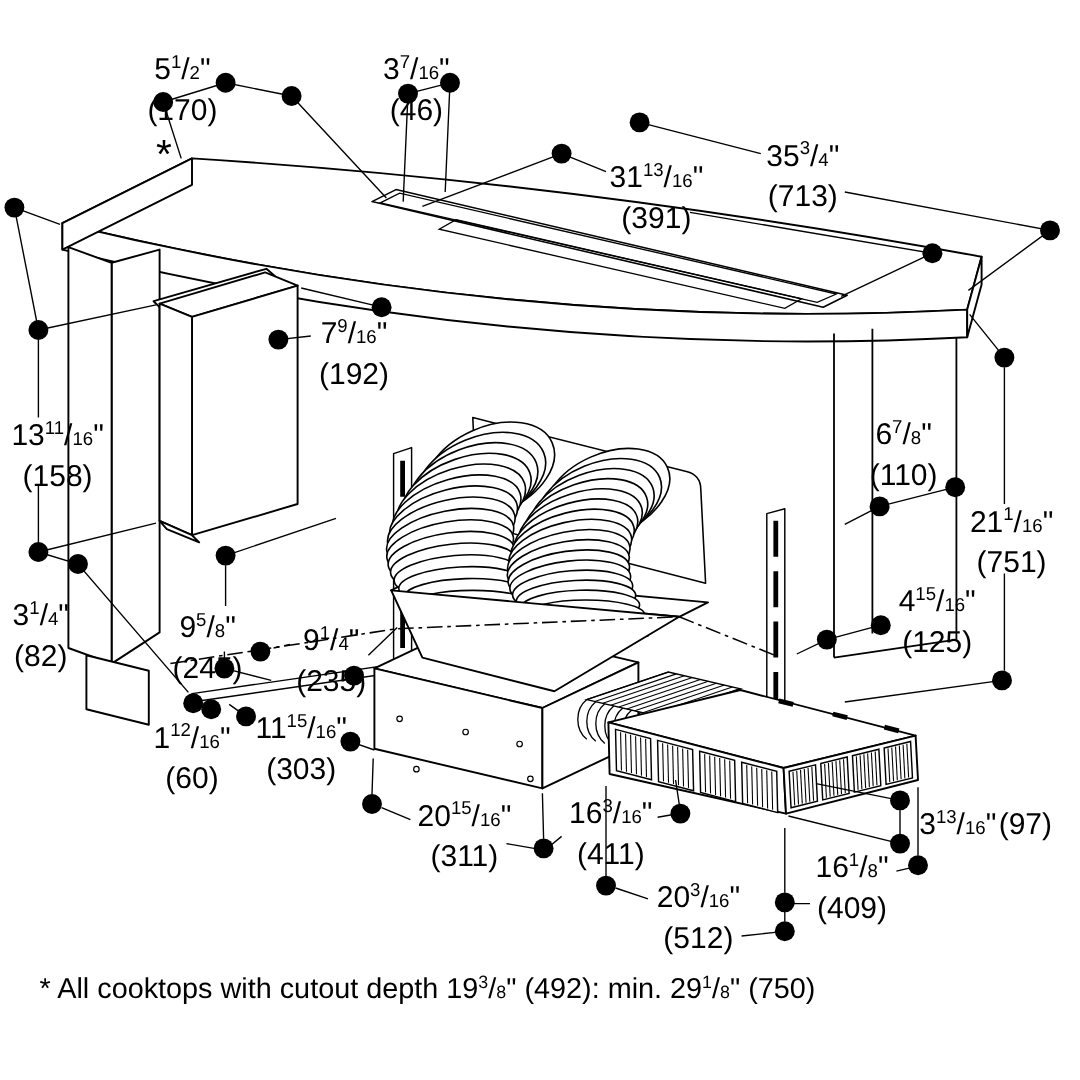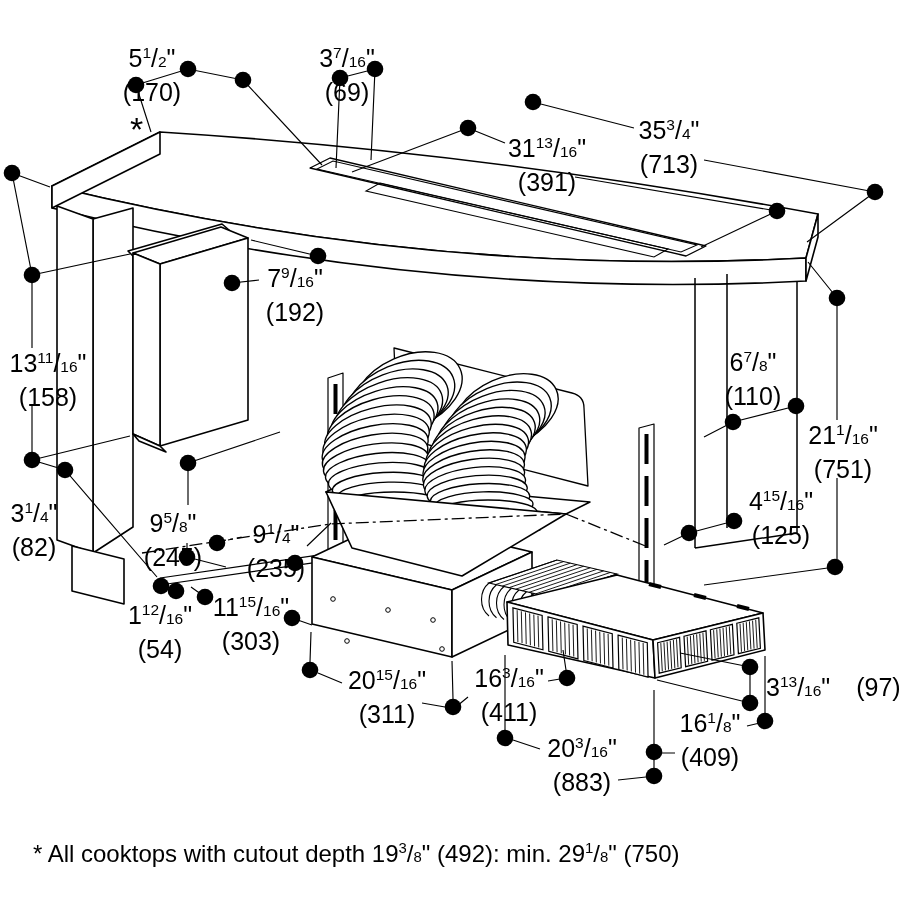--- a/index.html
+++ b/index.html
@@ -18,24 +18,24 @@
   .hatch{stroke:#000;stroke-width:0.9;}
   .corr{fill:none;stroke:#000;stroke-width:1.1;}
   .dot{fill:#000;stroke:none;}
   .scrw{fill:#fff;stroke:#000;stroke-width:1;}
   .tab{stroke:#000;stroke-width:4;}
   .dim{position:absolute;transform:translateX(-50%);text-align:center;
        font-size:25px;line-height:30px;white-space:nowrap;color:#000;}
   .dim>span{display:block;}
   .dim.single{transform:none;text-align:left;}
   .dim.single>span{display:inline;}
-  .dim.single .dmm{margin-left:26px;}
+  .dim.single .dmm{margin-left:2px;}
   sup{font-size:62%;line-height:0;vertical-align:super;}
   .den{font-size:62%;}
-  #footnote{position:absolute;left:33px;top:840px;font-size:24px;white-space:nowrap;}
+  #footnote{position:absolute;left:33px;top:811px;font-size:24px;white-space:nowrap;}
   #star{position:absolute;left:130px;top:110px;font-size:34px;}
 </style>
 </head>
 <body>
 
 <div id="page">
 
 <svg id="art" width="900" height="900" viewBox="0 0 900 900">
 
   <g>
@@ -291,21 +291,21 @@
         <circle cx="654" cy="776" r="8.3" class="dot"></circle>
       </g>
 </svg>
 
 <div class="dim" style="left:152px;top:43px">
       <span class="din">5<sup>1</sup>/<span class="den">2</span>"</span>
       <span class="dmm">(170)</span>
     </div>
 <div class="dim" style="left:347px;top:43px">
       <span class="din">3<sup>7</sup>/<span class="den">16</span>"</span>
-      <span class="dmm">(69)</span>
+      <span class="dmm">(46)</span>
     </div>
 <div class="dim" style="left:547px;top:133px">
       <span class="din">31<sup>13</sup>/<span class="den">16</span>"</span>
       <span class="dmm">(391)</span>
     </div>
 <div class="dim" style="left:669px;top:115px">
       <span class="din">35<sup>3</sup>/<span class="den">4</span>"</span>
       <span class="dmm">(713)</span>
     </div>
 <div class="dim" style="left:295px;top:263px">
@@ -335,40 +335,40 @@
 <div class="dim" style="left:276px;top:519px">
       <span class="din">9<sup>1</sup>/<span class="den">4</span>"</span>
       <span class="dmm">(235)</span>
     </div>
 <div class="dim" style="left:781px;top:486px">
       <span class="din">4<sup>15</sup>/<span class="den">16</span>"</span>
       <span class="dmm">(125)</span>
     </div>
 <div class="dim" style="left:160px;top:600px">
       <span class="din">1<sup>12</sup>/<span class="den">16</span>"</span>
-      <span class="dmm">(54)</span>
+      <span class="dmm">(60)</span>
     </div>
 <div class="dim" style="left:251px;top:592px">
       <span class="din">11<sup>15</sup>/<span class="den">16</span>"</span>
       <span class="dmm">(303)</span>
     </div>
 <div class="dim" style="left:387px;top:665px">
       <span class="din">20<sup>15</sup>/<span class="den">16</span>"</span>
       <span class="dmm">(311)</span>
     </div>
 <div class="dim" style="left:509px;top:663px">
       <span class="din">16<sup>3</sup>/<span class="den">16</span>"</span>
       <span class="dmm">(411)</span>
     </div>
 <div class="dim single" style="left:766px;top:672px"><span class="din">3<sup>13</sup>/<span class="den">16</span>"</span><span class="dmm">(97)</span></div>
 <div class="dim" style="left:710px;top:708px">
       <span class="din">16<sup>1</sup>/<span class="den">8</span>"</span>
       <span class="dmm">(409)</span>
     </div>
 <div class="dim" style="left:582px;top:733px">
       <span class="din">20<sup>3</sup>/<span class="den">16</span>"</span>
-      <span class="dmm">(883)</span>
+      <span class="dmm">(512)</span>
     </div>
 
 <div id="star">*</div>
 <div id="footnote"><span class="din">* All cooktops with cutout depth 19<sup>3</sup>/<span class="den">8</span>" (492): min. 29<sup>1</sup>/<span class="den">8</span>" (750)</span></div>
 
 </div>
 
 </body></html>

